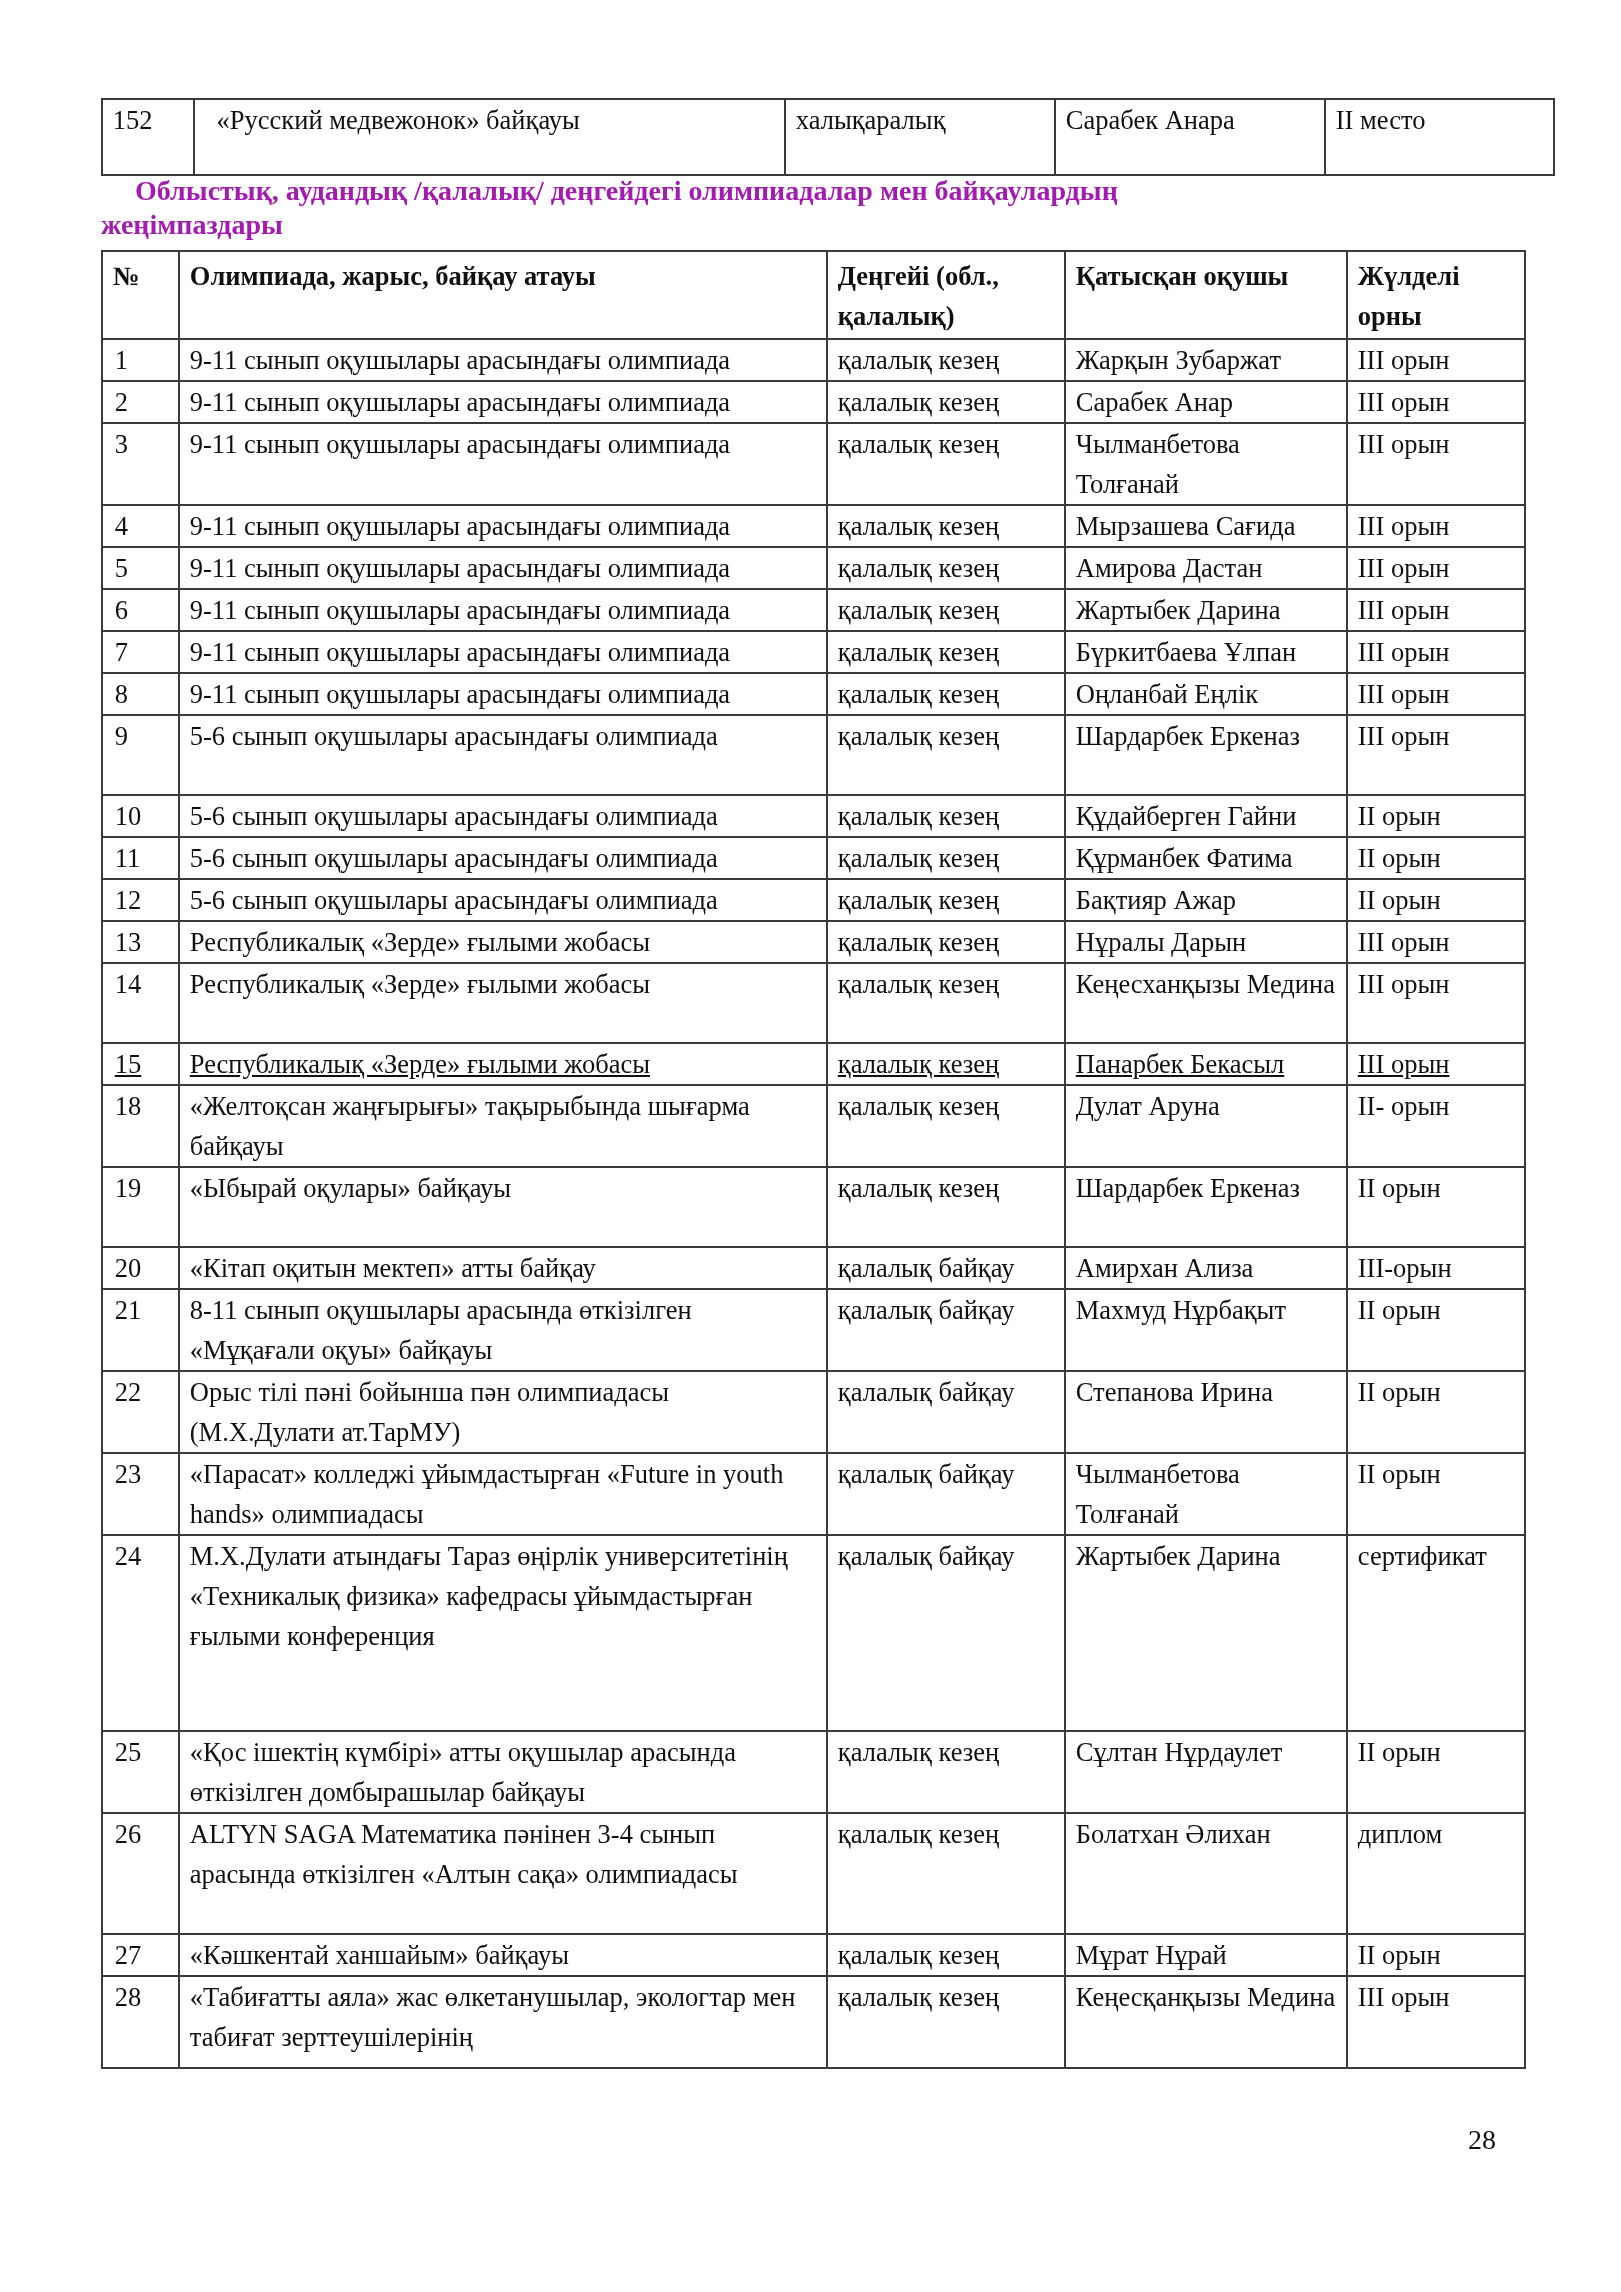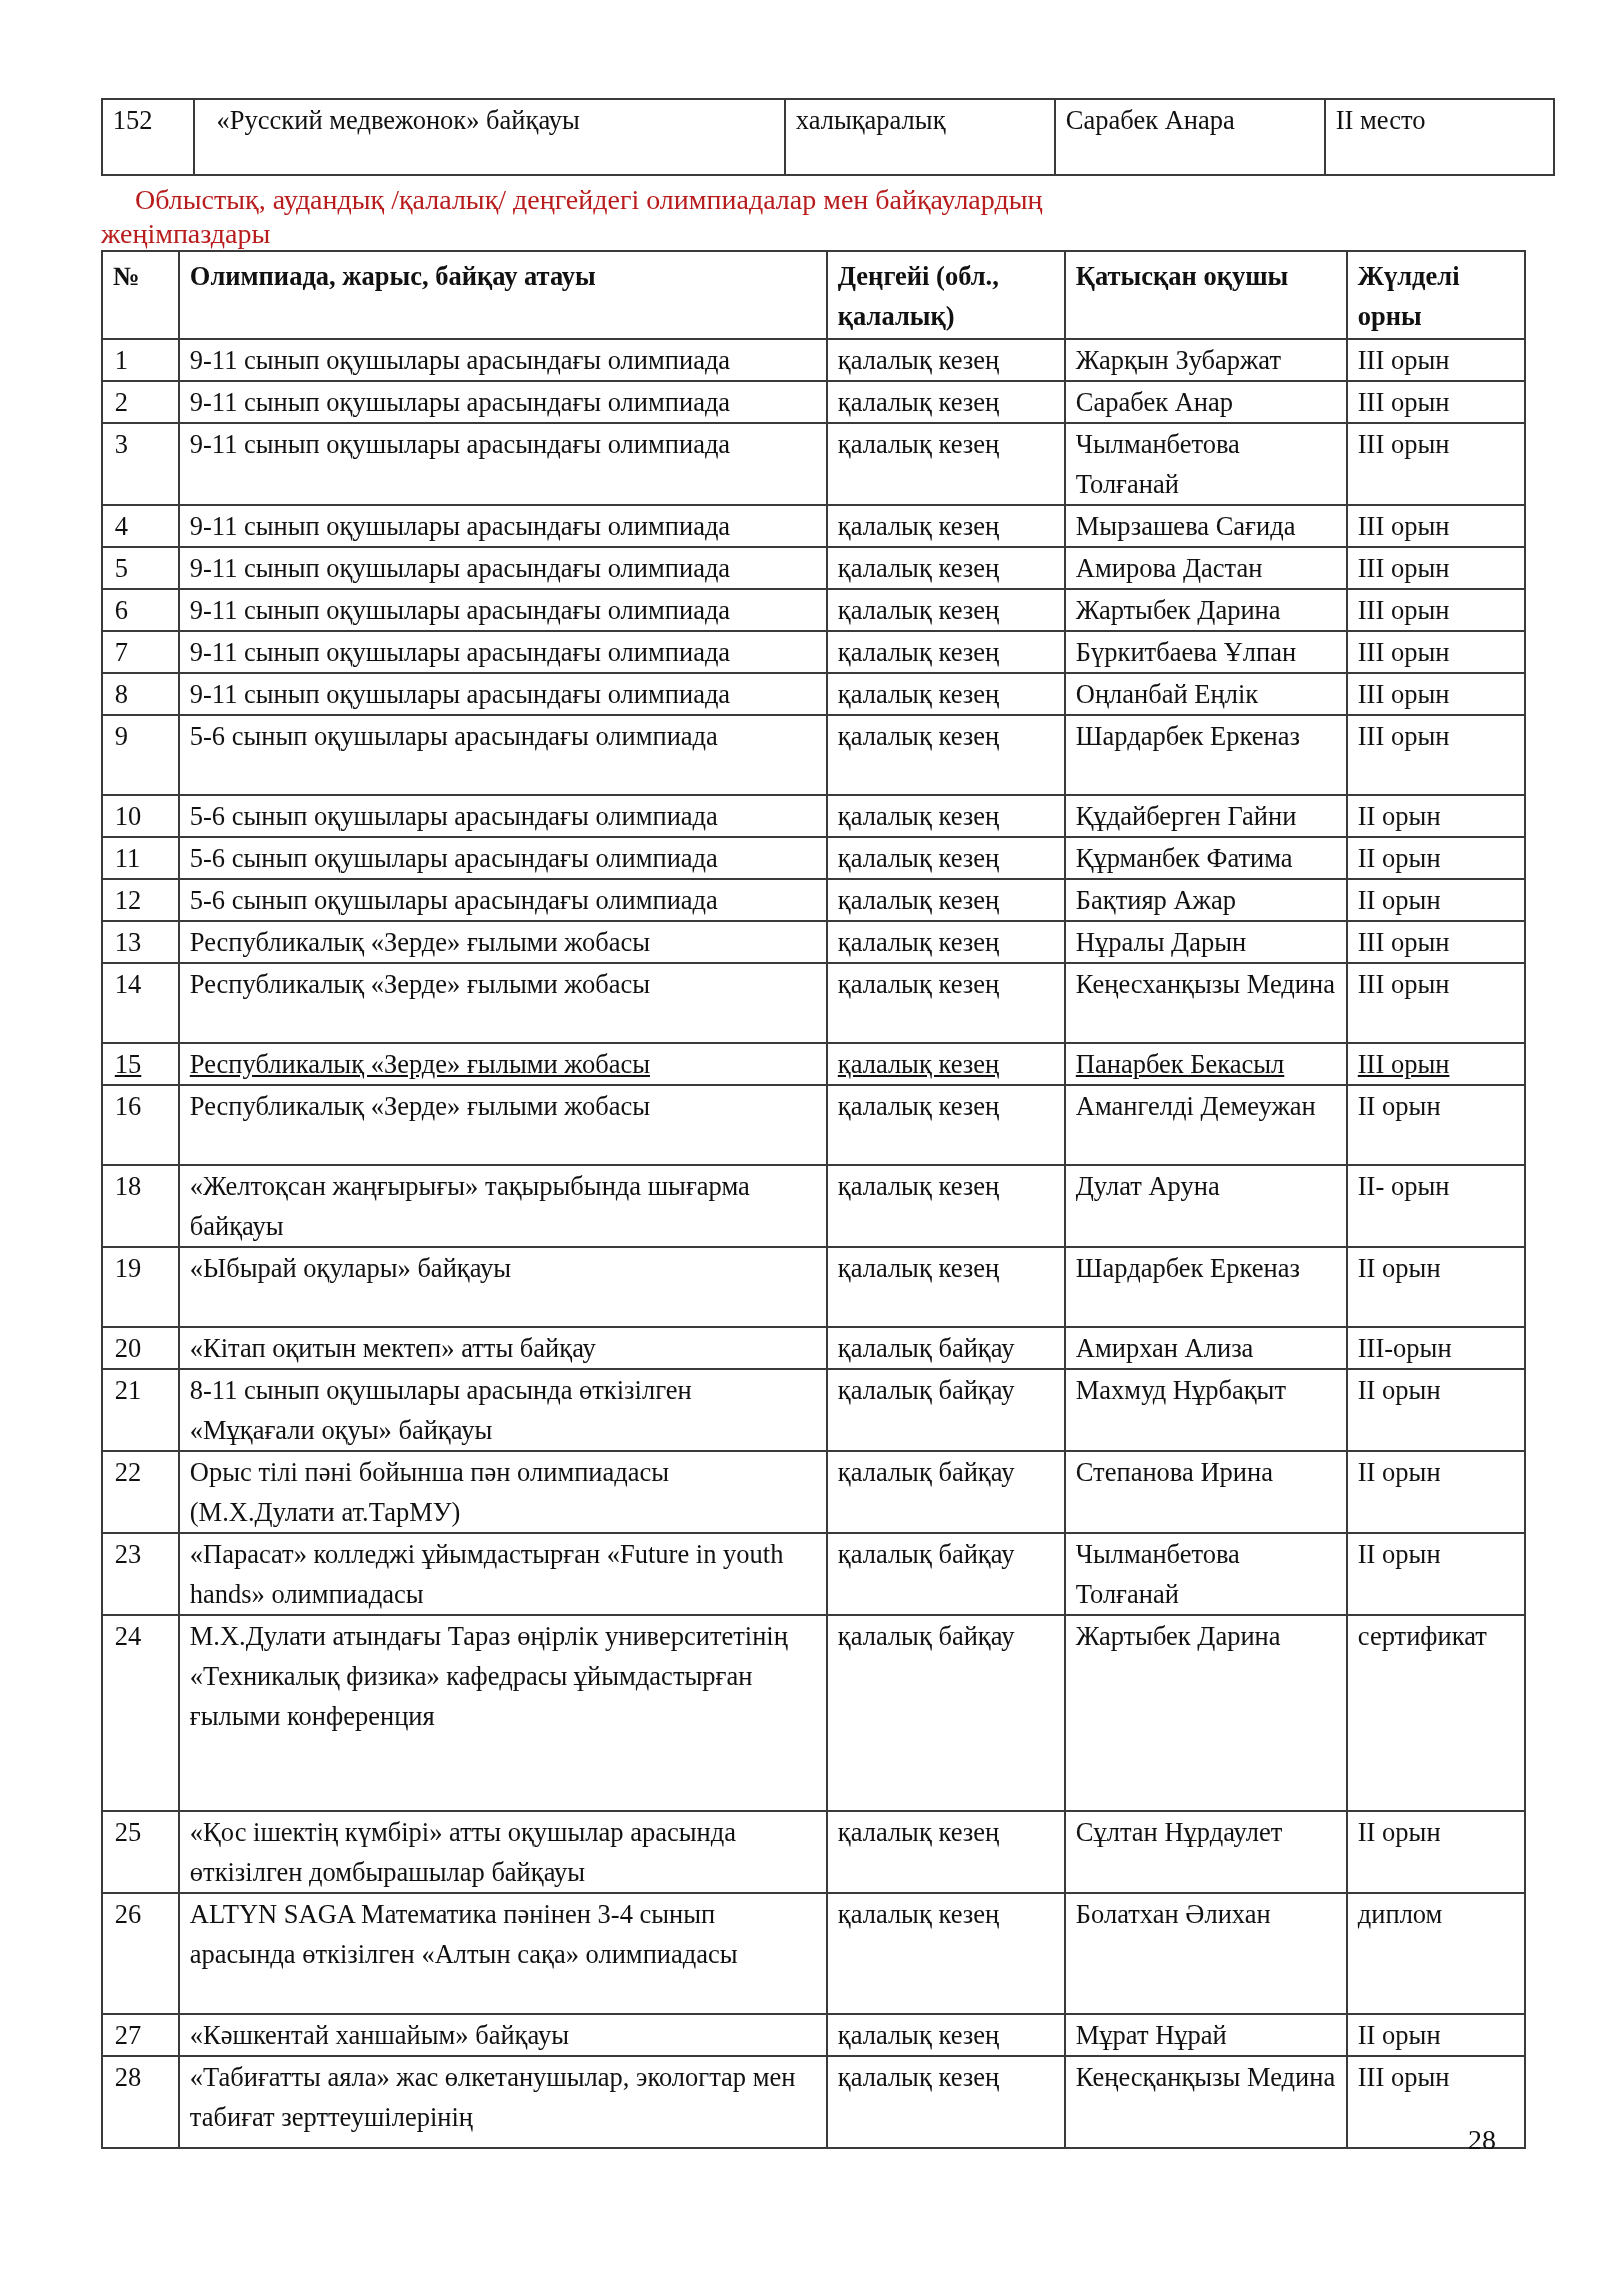--- a/index.html
+++ b/index.html
@@ -17,22 +17,22 @@
       line-height: 40px;
       text-align: left;
       font-weight: normal;
     }
     #top-table { left: 101px; top: 98px; width: 1452px; }
     #top-table td { height: 74px; padding-top: 0; }
     #main-table { left: 101px; top: 250px; width: 1424px; }
     #main-table th { font-weight: bold; line-height: 40px; padding-top: 3.9px; }
     #main-table td.num { padding-left: 11.8px; }
     .section-title {
-      position: absolute; left: 135px; top: 183px; width: 1274px;
-      font-size: 28px; font-weight: normal; color: #b91c1c;
+      position: absolute; left: 135px; top: 174px; width: 1274px;
+      font-size: 28px; font-weight: bold; color: #a21caf;
       line-height: 34px;
     }
     .section-title .line2 { position: relative; left: -34px; display: block; }
     .page-number {
       position: absolute; left: 1468px; top: 2123px;
       font-size: 28px; line-height: 33px;
     }
   </style>
 </head>
 <body>
@@ -178,27 +178,20 @@
         <td>III орын</td>
       </tr>
       <tr style="height: 40px; text-decoration: underline;">
         <td class="num">15</td>
         <td>Республикалық «Зерде» ғылыми жобасы</td>
         <td>қалалық кезең</td>
         <td>Панарбек Бекасыл</td>
         <td>III орын</td>
       </tr>
       <tr style="height: 80px;">
-        <td class="num">16</td>
-        <td>Республикалық «Зерде» ғылыми жобасы</td>
-        <td>қалалық кезең</td>
-        <td>Амангелді Демеужан</td>
-        <td>II орын</td>
-      </tr>
-      <tr style="height: 80px;">
         <td class="num">18</td>
         <td>«Желтоқсан жаңғырығы» тақырыбында шығарма байқауы</td>
         <td>қалалық кезең</td>
         <td>Дулат Аруна</td>
         <td>II- орын</td>
       </tr>
       <tr style="height: 80px;">
         <td class="num">19</td>
         <td>«Ыбырай оқулары» байқауы</td>
         <td>қалалық кезең</td>

